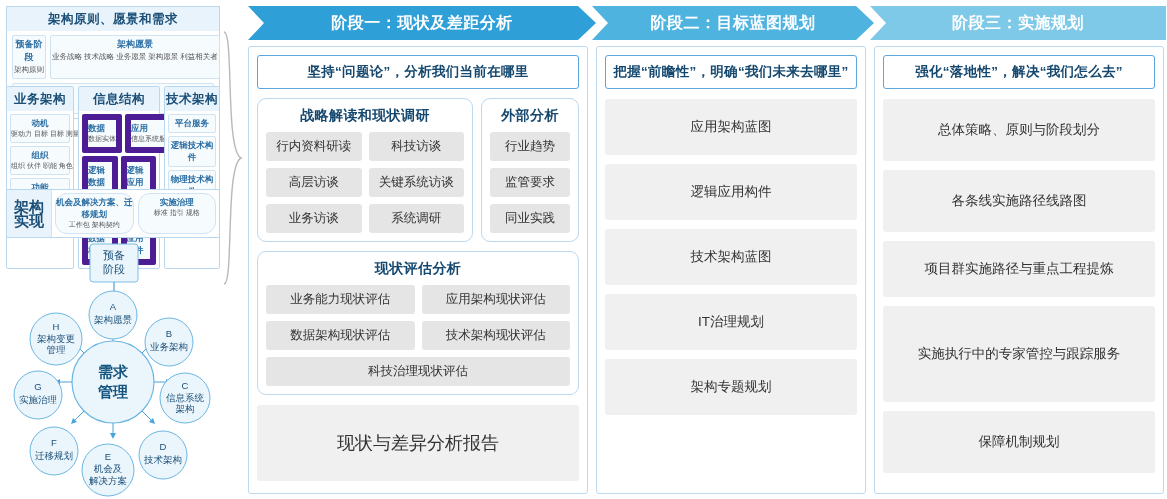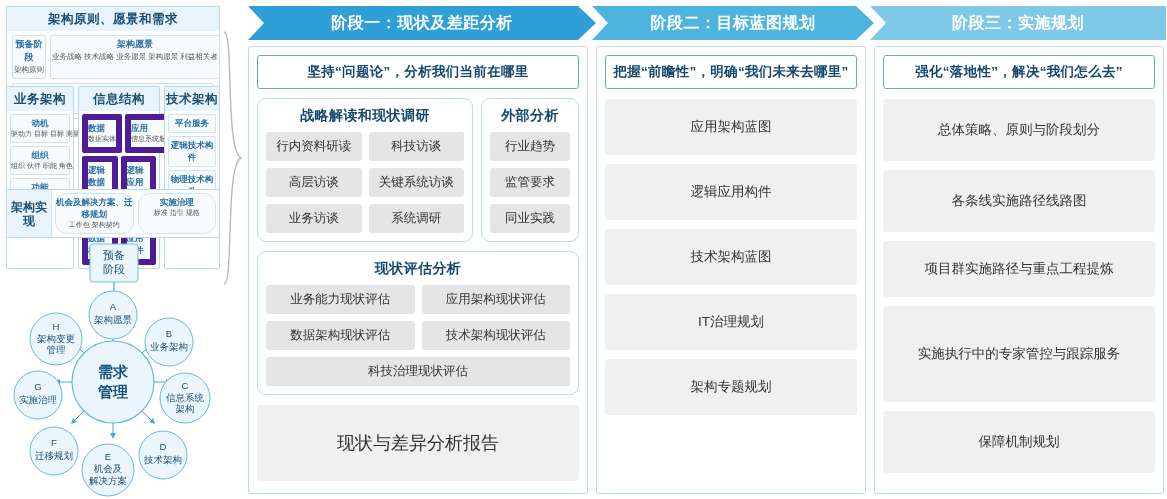--- a/index.html
+++ b/index.html
@@ -150,21 +150,21 @@
     box-sizing: border-box;
     border: 1px solid #b9d7ee;
     background: #fff;
     display: flex;
     border-radius: 2px;
   }
   .lp-s3-left {
     width: 44px;
     background: #e8f3fb;
     color: #1b4f77;
-    font-size: 12px;
+    font-size: 15px;
     font-weight: bold;
     display: flex;
     align-items: center;
     justify-content: center;
     text-align: center;
     line-height: 14px;
     border-right: 1px solid #cfe3f3;
   }
   .lp-s3-cells {
     flex: 1;

